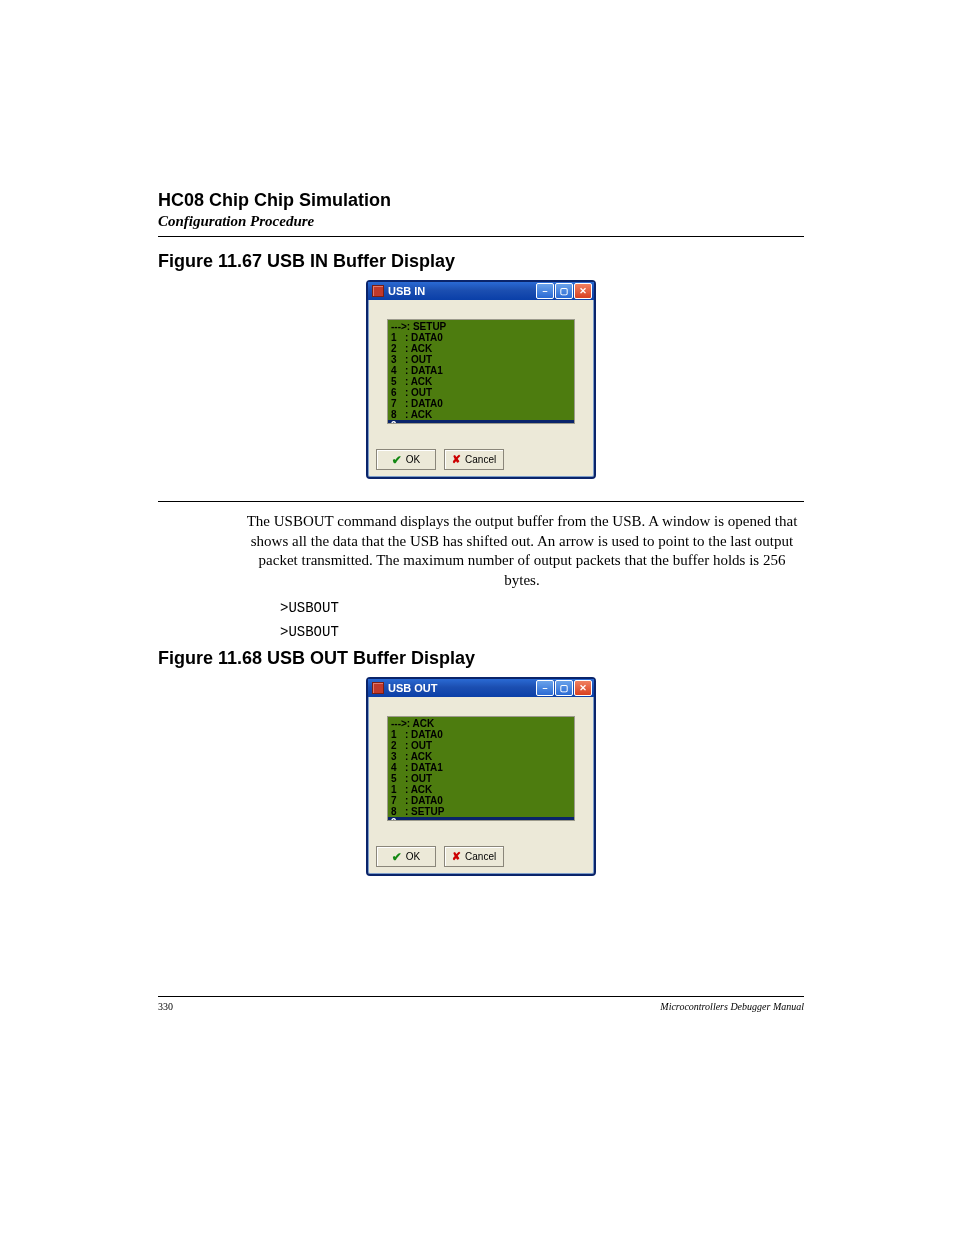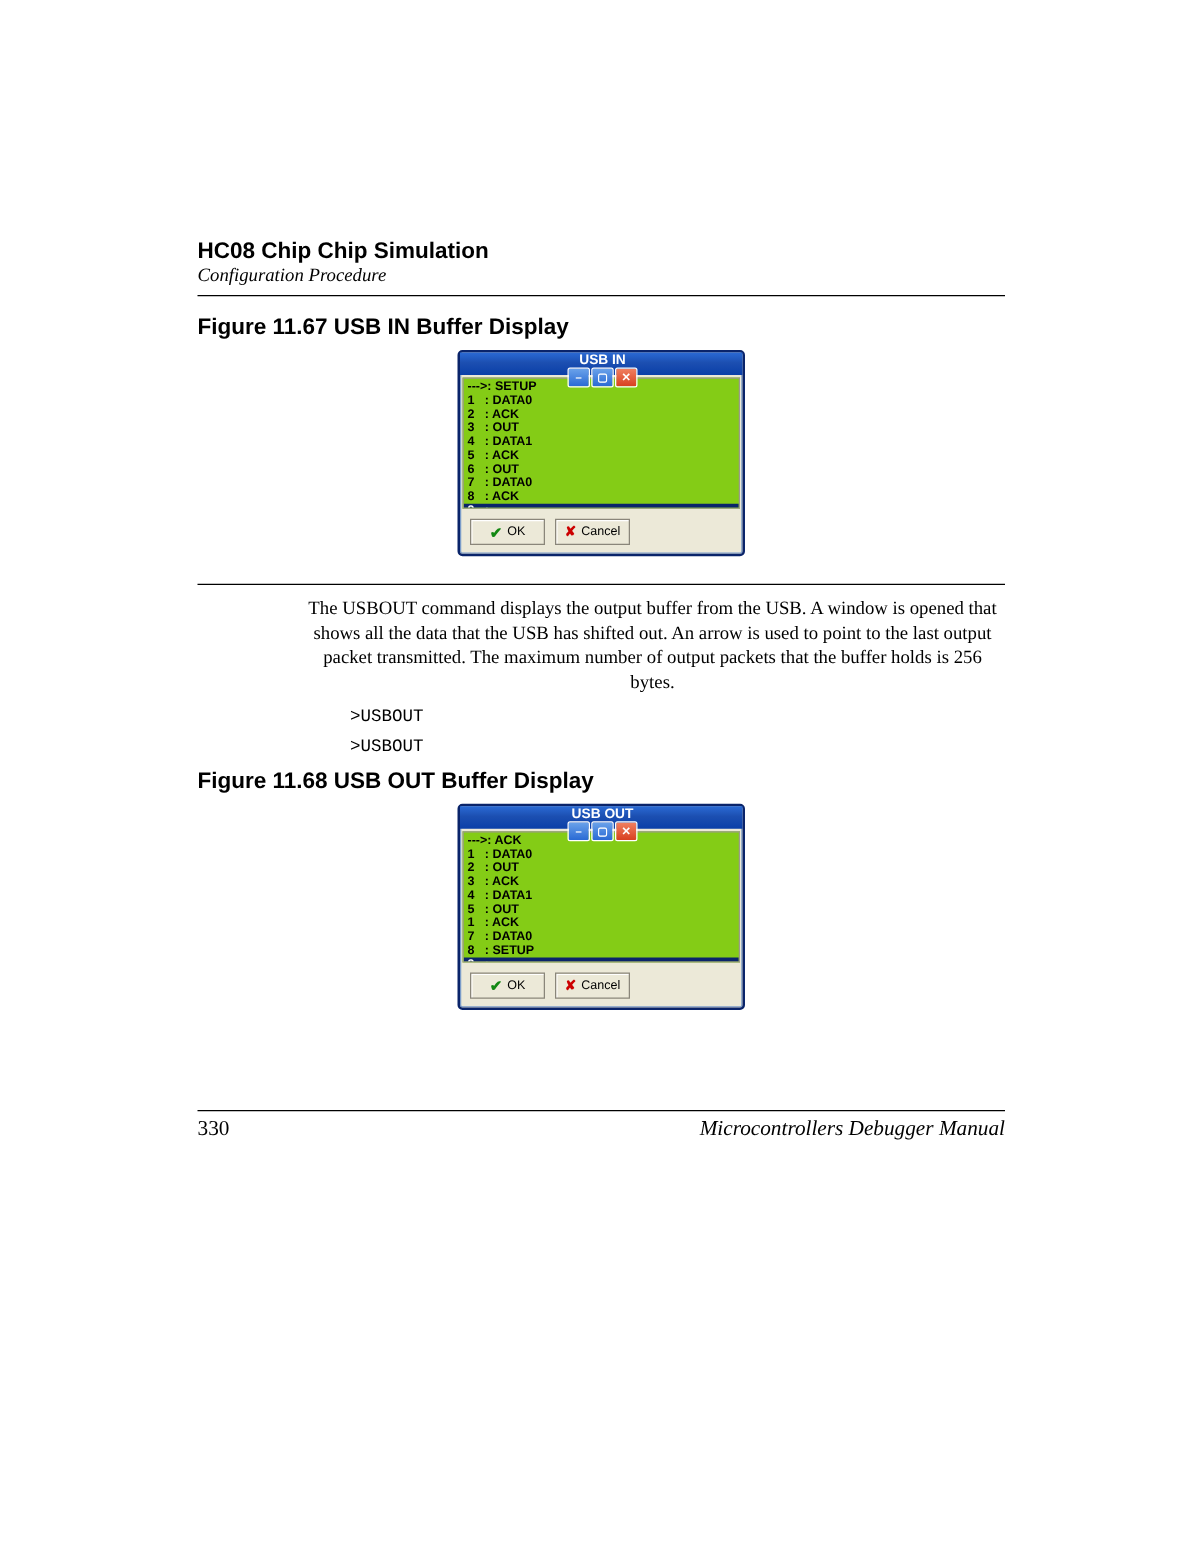--- a/index.html
+++ b/index.html
@@ -19,20 +19,21 @@
     font-family: Arial, Helvetica, sans-serif;
     font-weight: bold;
     font-size: 18px;
     margin: 0;
   }
   .chapter-sub {
     font-family: "Times New Roman", Times, serif;
     font-style: italic;
     font-size: 15px;
     margin: 2px 0 6px 0;
+    font-weight: bold;
   }
   hr.rule {
     border: none;
     border-top: 1.5px solid #000;
     margin: 0 0 14px 0;
   }
   .fig-cap {
     font-family: Arial, Helvetica, sans-serif;
     font-weight: bold;
     font-size: 18px;
@@ -54,21 +55,20 @@
   }
   .titlebar {
     background: linear-gradient(to bottom, #2a6ad4 0%, #1c4fb1 45%, #0a3fa8 100%);
     color: #fff;
     display: flex;
     align-items: center;
     height: 18px;
     padding: 0 2px 0 4px;
     font-weight: bold;
     font-size: 11px;
-    flex-direction: column;
   }
   .tb-icon {
     width: 12px;
     height: 12px;
     background: #c0392b;
     margin-right: 4px;
     box-shadow: inset 0 0 0 1px #7a1e14, inset 2px 2px 0 #e07a6d;
   }
   .tb-text {
     flex: 1;
@@ -92,22 +92,22 @@
   .tb-btn.min, .tb-btn.max {
     background: linear-gradient(to bottom, #6aa2ea, #2a6ad4);
     color: #fff;
   }
   .tb-btn.close {
     background: linear-gradient(to bottom, #f08060, #d84020);
     color: #fff;
   }
   .win-body {
     border: 1px solid #9c9a8c;
-    margin: 2px;
-    background: #84cc16;
+    margin: 19px;
+    background: #4d7c0f;
     font-family: "MS Sans Serif", Tahoma, Arial, sans-serif;
     font-size: 10px;
     font-weight: bold;
     line-height: 11px;
     padding: 1px 3px 0 3px;
     height: 105px;
     box-sizing: border-box;
     overflow: hidden;
   }
   .row {
@@ -174,26 +174,26 @@
     font-size: 15px;
     margin: 10px 0 4px 0;
   }
   .mono {
     font-family: "Courier New", Courier, monospace;
     font-size: 14px;
     margin-left: 40px;
     margin-bottom: 8px;
   }
   .footer {
-    margin-top: 80px;
+    margin-top: 120px;
     display: flex;
     justify-content: space-between;
     border-top: 1px solid #000;
     padding-top: 4px;
-    font-size: 17px;
+    font-size: 10px;
   }
   .footer .manual {
     font-style: italic;
   }
 </style>
 </head>
 <body>
 
 <div class="page">
 

